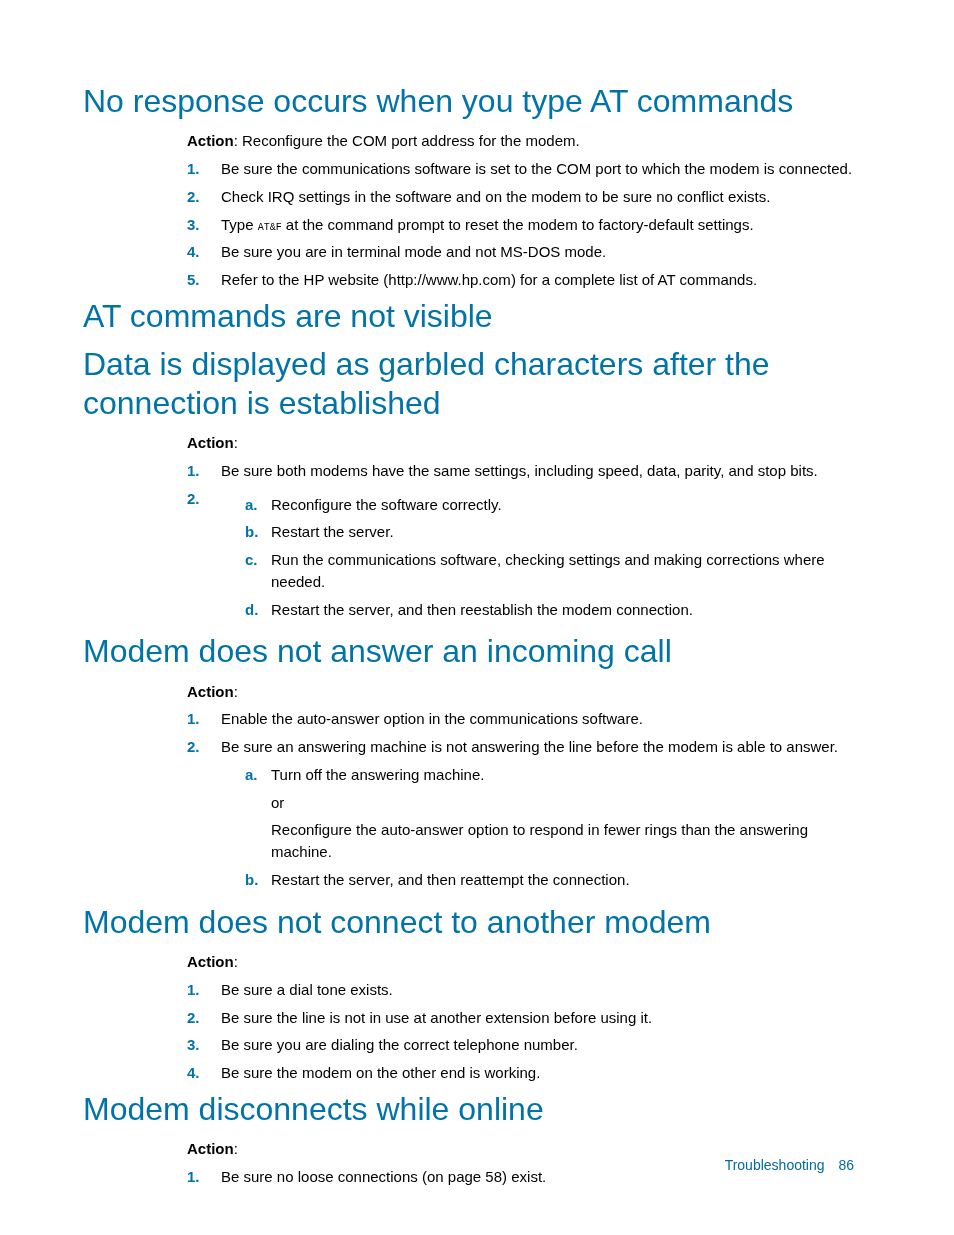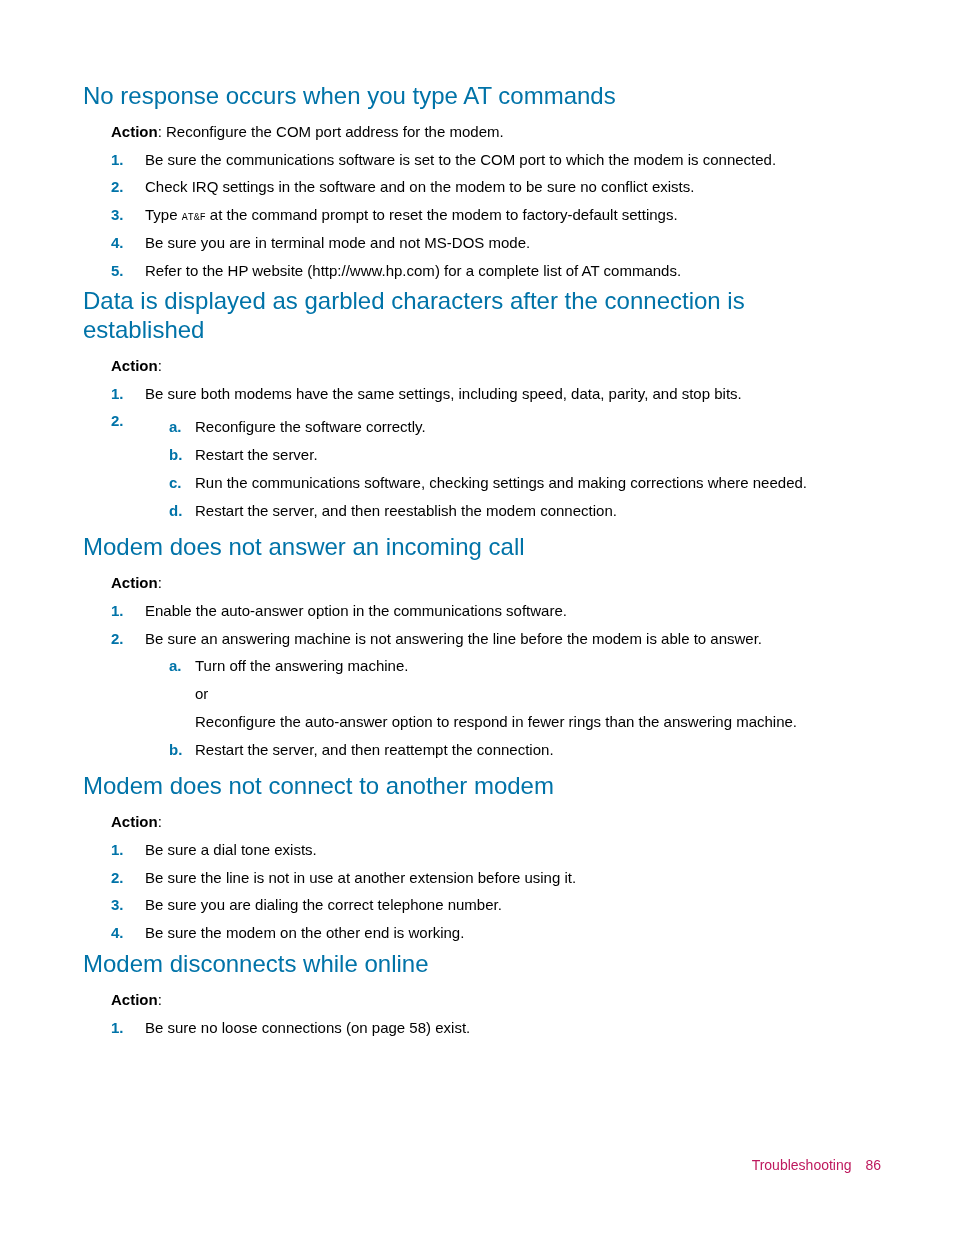--- a/index.html
+++ b/index.html
@@ -16,27 +16,27 @@
   .page {
     box-sizing: border-box;
     width: 954px;
     min-height: 1235px;
     padding: 82px 83px 40px 83px;
     position: relative;
   }
   h2.section {
     color: #0073a8;
     font-weight: 400;
-    font-size: 24px;
+    font-size: 32px;
     margin: 0 0 10px 0;
     line-height: 1.2;
   }
   .gap-top { margin-top: 28px; }
   .body-block {
-    margin-left: 28px;
+    margin-left: 104px;
   }
   .action-line { margin: 4px 0 2px 0; }
   .bold { font-weight: 700; }
   ol.num {
     list-style: none;
     padding: 0;
     margin: 6px 0 0 0;
   }
   ol.num > li {
     display: flex;
@@ -76,23 +76,23 @@
   a.link {
     color: #000000;
     text-decoration: none;
   }
   .sub-or {
     margin: 6px 0;
   }
   .footer {
     position: absolute;
     bottom: 60px;
-    right: 73px;
+    right: 100px;
     font-size: 14px;
-    color: #be185d;
+    color: #0369a1;
   }
   .footer .pn { margin-left: 10px; }
 </style>
 </head>
 <body>
 
 <div class="page">
 
   <h2 class="section">No response occurs when you type AT commands</h2>
   <div class="body-block">
@@ -120,20 +120,21 @@
       </li>
       <li>
         <span class="marker">5.</span>
         <span class="item-body">
           <span>Refer to the HP website (</span><a class="link" href="#">http://www.hp.com</a><span>) for a complete list of AT commands.</span>
         </span>
       </li>
     </ol>
   </div>
 
+  <h2 class="section gap-top">AT commands are not visible</h2>
 
   <h2 class="section gap-top">Data is displayed as garbled characters after the connection is established</h2>
   <div class="body-block">
     <p class="action-line">
       <span class="bold">Action</span><span>:</span>
     </p>
     <ol class="num">
       <li>
         <span class="marker">1.</span>
         <span class="item-body">Be sure both modems have the same settings, including speed, data, parity, and stop bits.</span>

